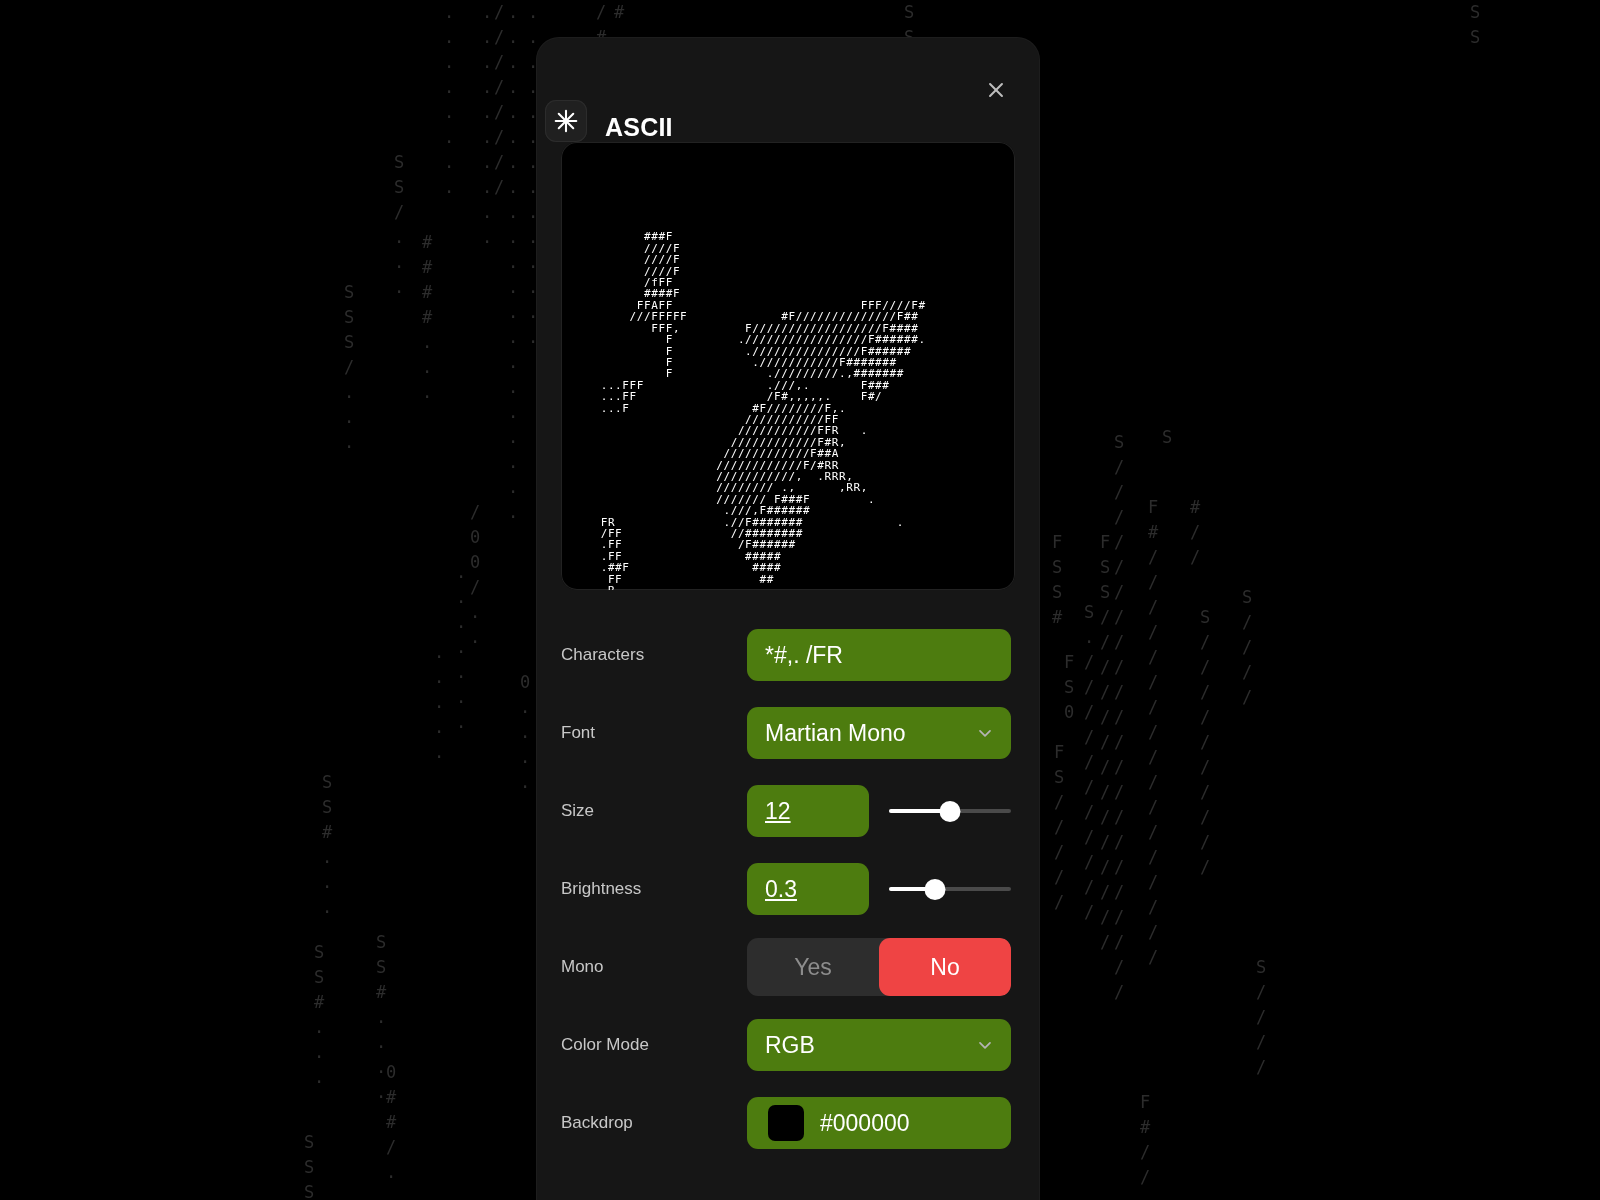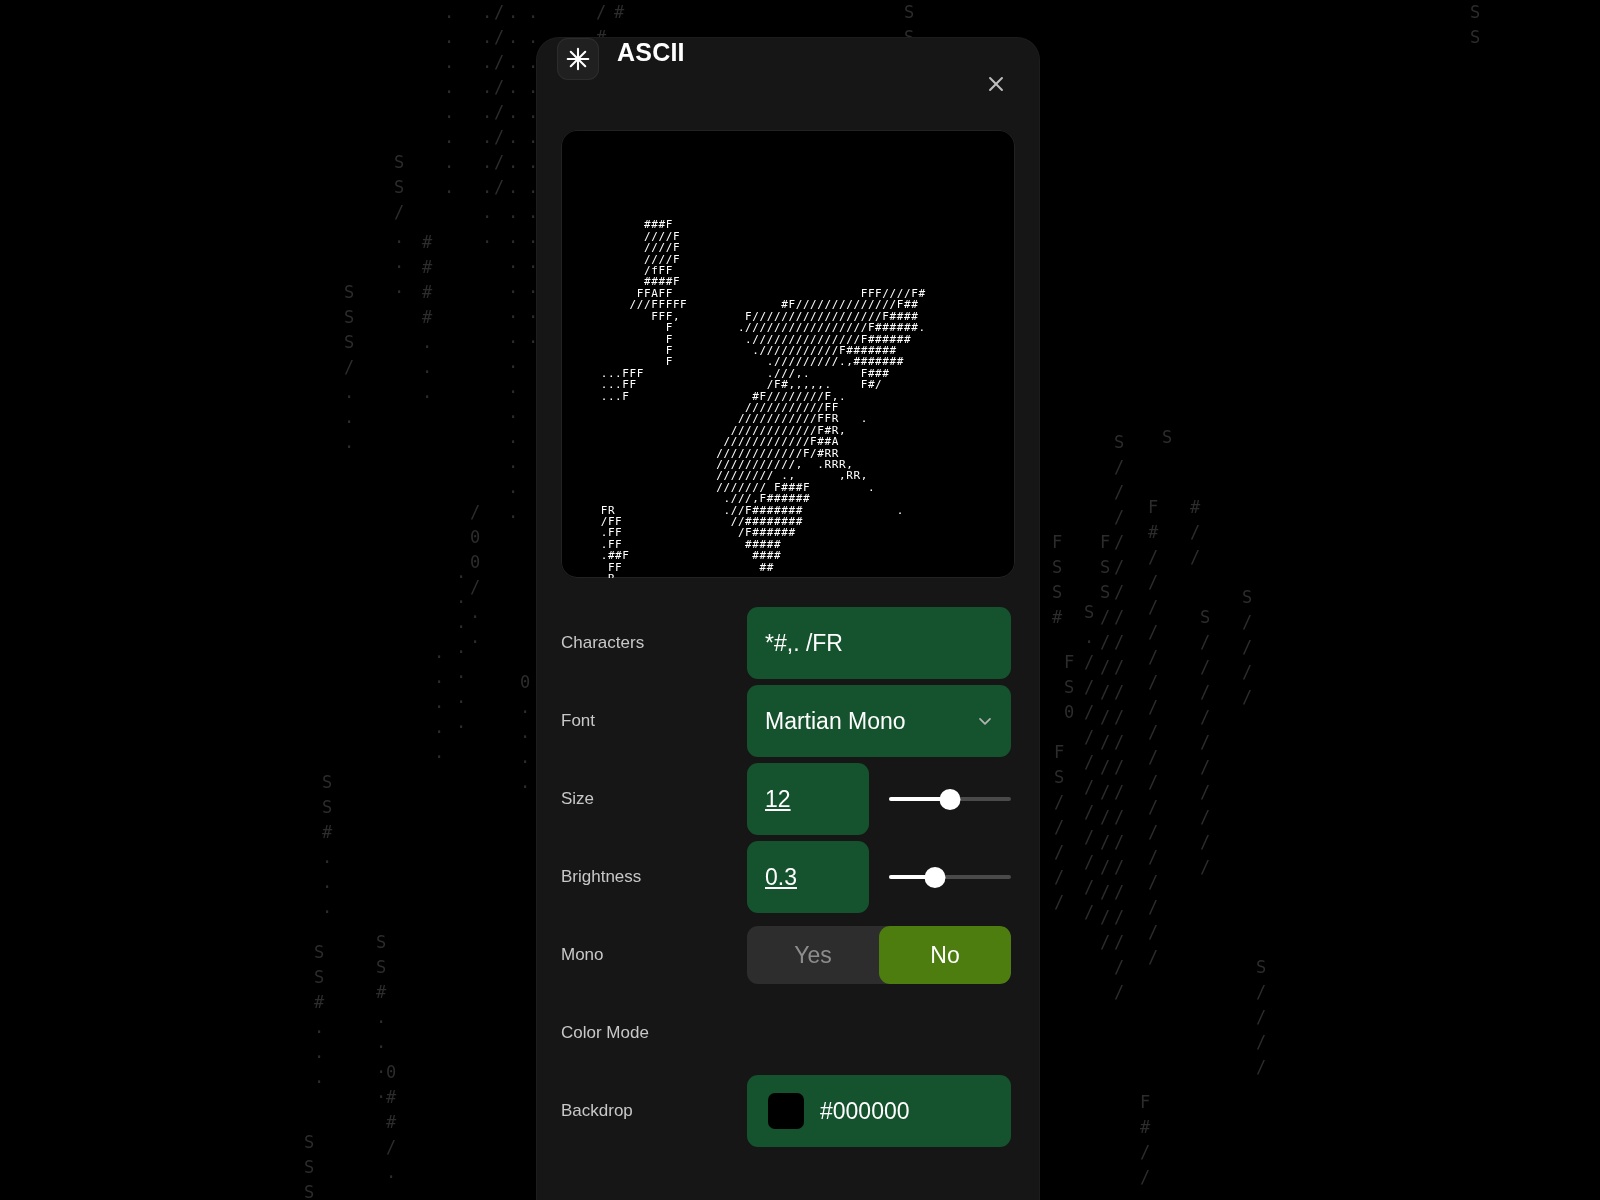--- a/index.html
+++ b/index.html
@@ -49,24 +49,24 @@
     width: 502px;
     height: 1180px;
     background: #161616;
     border-radius: 22px 22px 0 0;
     box-shadow: 0 0 0 1px #1d1d1d;
     overflow: hidden;
   }
 
   .panel-header {
     position: relative;
-    height: 92px;
-    display: flex;
-    align-items: flex-start;
-    padding: 0 24px 0 20px;
+    height: 104px;
+    display: flex;
+    align-items: flex-end;
+    padding: 0 24px 0 8px;
   }
   .app-icon {
     width: 42px;
     height: 42px;
     border-radius: 11px;
     background: #202020;
     box-shadow: inset 0 0 0 1px #2c2c2c;
     display: flex;
     align-items: center;
     justify-content: center;
@@ -130,23 +130,23 @@
     color: #c8c8c8;
     font-size: 17px;
   }
   .row-control {
     flex: 1 1 auto;
     display: flex;
     align-items: center;
   }
 
   .field {
-    background: #14532d;
+    background: #4d7c0f;
     border-radius: 11px;
-    height: 72px;
+    height: 52px;
     display: flex;
     align-items: center;
     padding: 0 18px;
     color: #ffffff;
     font-size: 23px;
     box-sizing: border-box;
   }
   .field.full { width: 264px; }
   .field.num  { width: 122px; text-decoration: underline; }
 
@@ -209,21 +209,21 @@
   .seg {
     flex: 1 1 50%;
     display: flex;
     align-items: center;
     justify-content: center;
     font-size: 23px;
     color: #8d8d8d;
     cursor: pointer;
   }
   .seg.active {
-    background: #4d7c0f;
+    background: #ef4444;
     color: #ffffff;
     border-radius: 11px;
   }
 
   
   .color-field {
     width: 264px;
     padding-left: 21px;
   }
   .swatch {
@@ -590,20 +590,30 @@
         <div class="row-control">
           <div class="segmented">
             <div class="seg">Yes</div>
             <div class="seg active">No</div>
           </div>
         </div>
       </div>
 
       <div class="row">
         <div class="row-label">Color Mode</div>
+        <div class="row-control">
+          <div class="field full select">
+            <span>RGB</span>
+            <span class="chev">
+              <svg width="20" height="20" viewBox="0 0 24 24" aria-hidden="true">
+                <polyline points="6,9.5 12,15.5 18,9.5" fill="none" stroke="#b4b4b4" stroke-width="2.1" stroke-linecap="round" stroke-linejoin="round"></polyline>
+              </svg>
+            </span>
+          </div>
+        </div>
       </div>
 
       <div class="row">
         <div class="row-label">Backdrop</div>
         <div class="row-control">
           <div class="field color-field">
             <div class="swatch" id="backdrop-swatch" style="background: rgb(0, 0, 0);"></div>
             <span class="color-hex">#000000</span>
           </div>
         </div>

